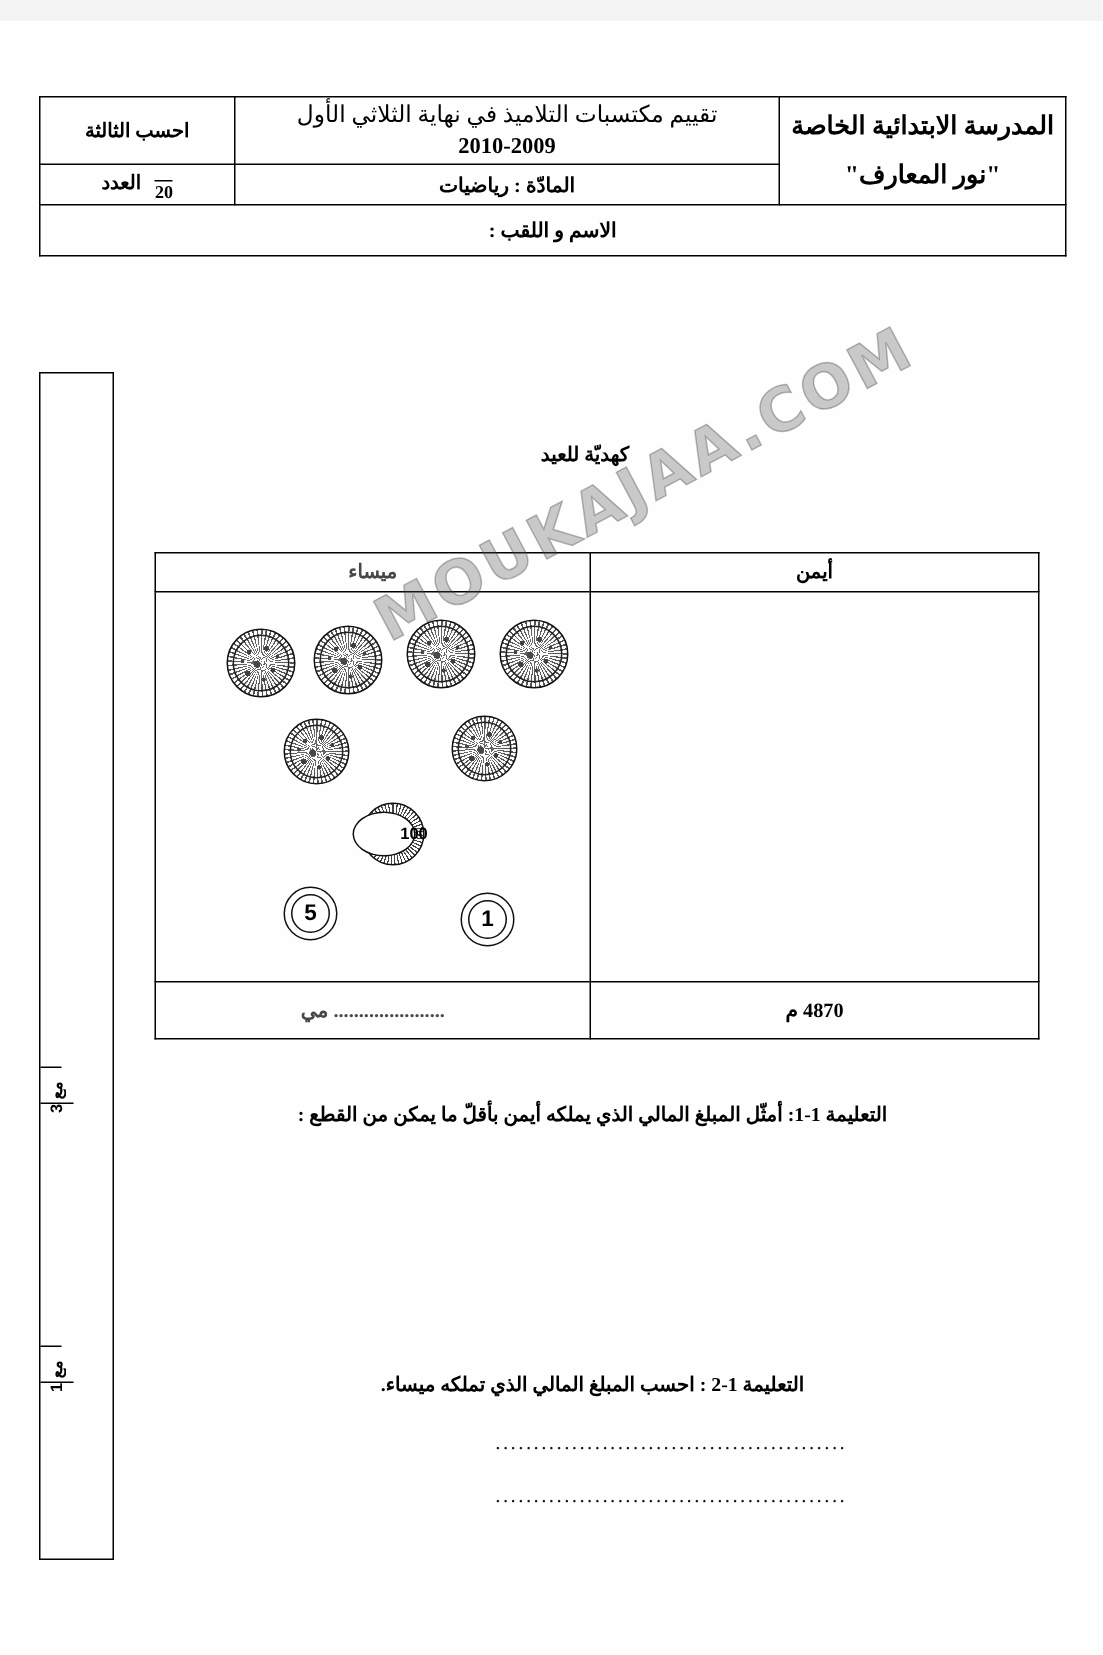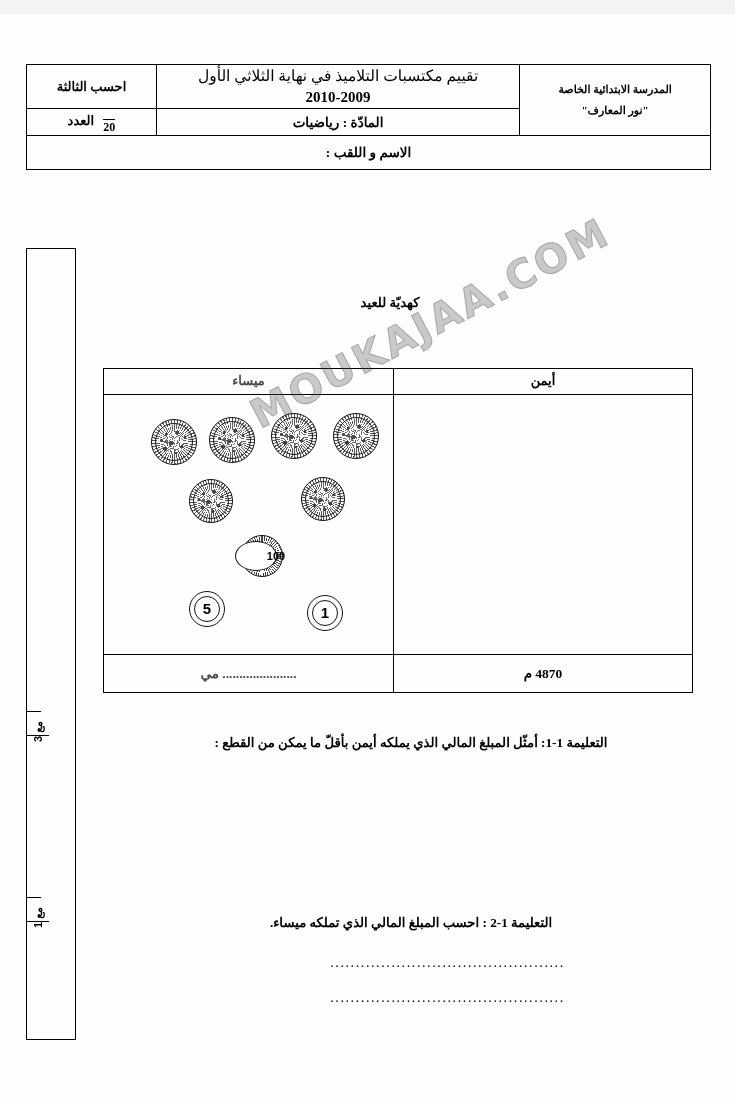--- a/index.html
+++ b/index.html
@@ -34,21 +34,21 @@
     table-layout: fixed;
   }
   .header-table td {
     border: 1.2px solid #000;
     padding: 2px 6px;
     vertical-align: middle;
     text-align: center;
   }
   .h-school {
     width: 175px;
-    font-size: 11px;
+    font-size: 17px;
     line-height: 1.9;
     font-weight: 600;
   }
   .h-center {
     width: 345px;
   }
   .h-year {
     width: 115px;
     font-size: 13px;
     font-weight: 600;
@@ -241,21 +241,21 @@
     direction: ltr;
   }
 
   
   .instr {
     position: absolute;
     font-size: 13.2px;
     font-weight: 600;
     text-align: center;
     width: 560px;
-    right: 44px;
+    right: 60px;
   }
   .instr .lbl { font-weight: 700; }
   .instr1 { top: 735px; }
   .instr2 { top: 915px; }
 
   .dots-line {
     position: absolute;
     right: 160px;
     width: 255px;
     text-align: center;

